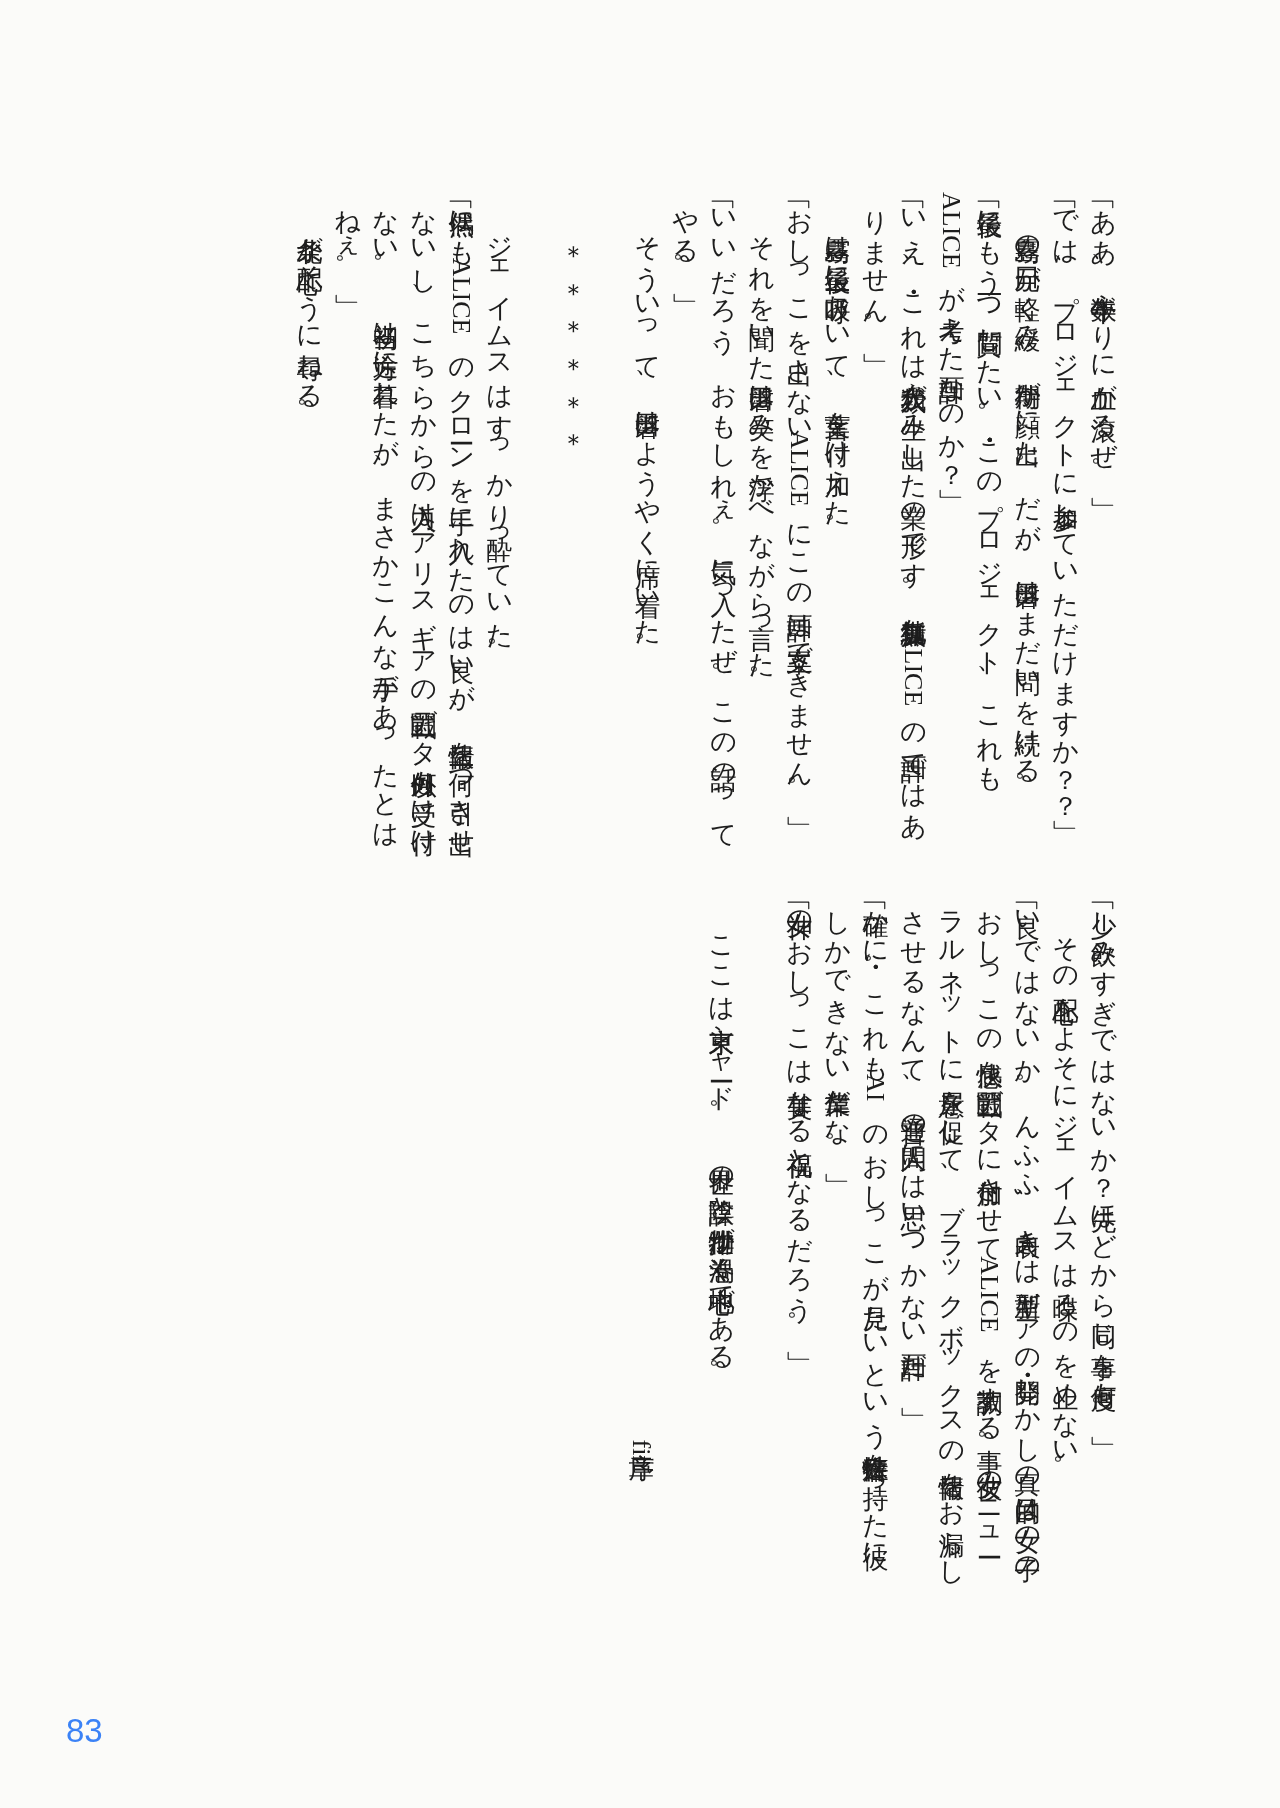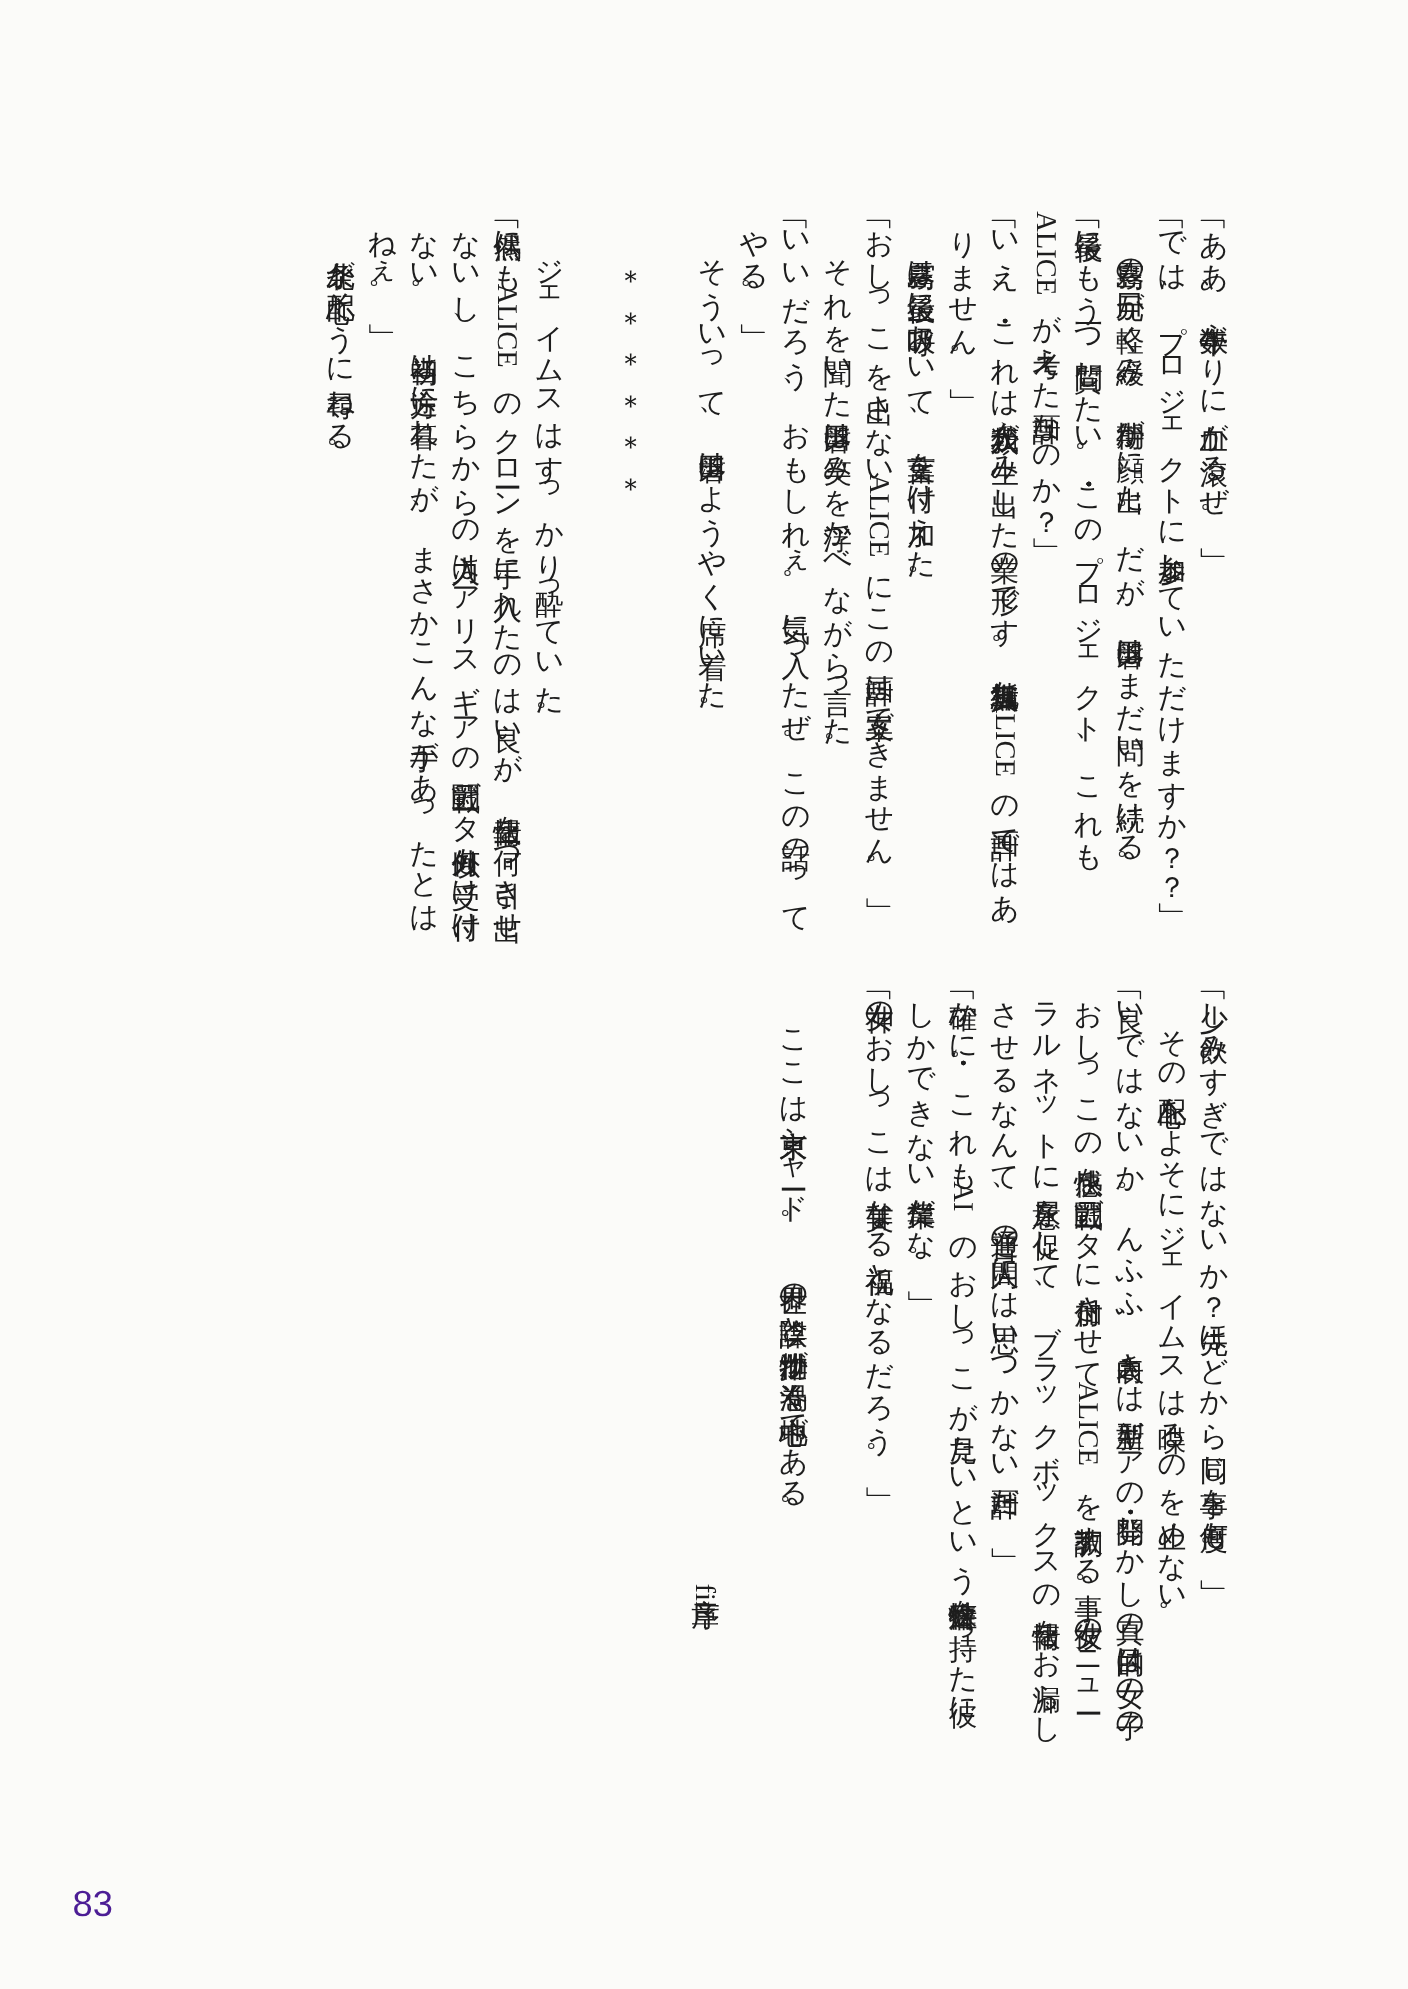--- a/index.html
+++ b/index.html
@@ -60,21 +60,21 @@
   .vblock p.fin {
     text-indent: 540px;
     margin-right: 42px;
   }
   .page-number {
     position: absolute;
     left: 66px;
     top: 1712px;
     font-family: "Liberation Sans", "DejaVu Sans", sans-serif;
     font-size: 33px;
-    color: #4c1d95;
+    color: #3b82f6;
   }
 </style>
 </head>
 <body>
 
 <div class="page">
 
   <div id="block-top" class="vblock">
       <p class="quote">「ああ、数十年ぶりに血が滾るぜ。」</p>
       <p class="quote">「では、プロジェクトに参加していただけますか？？」</p>

